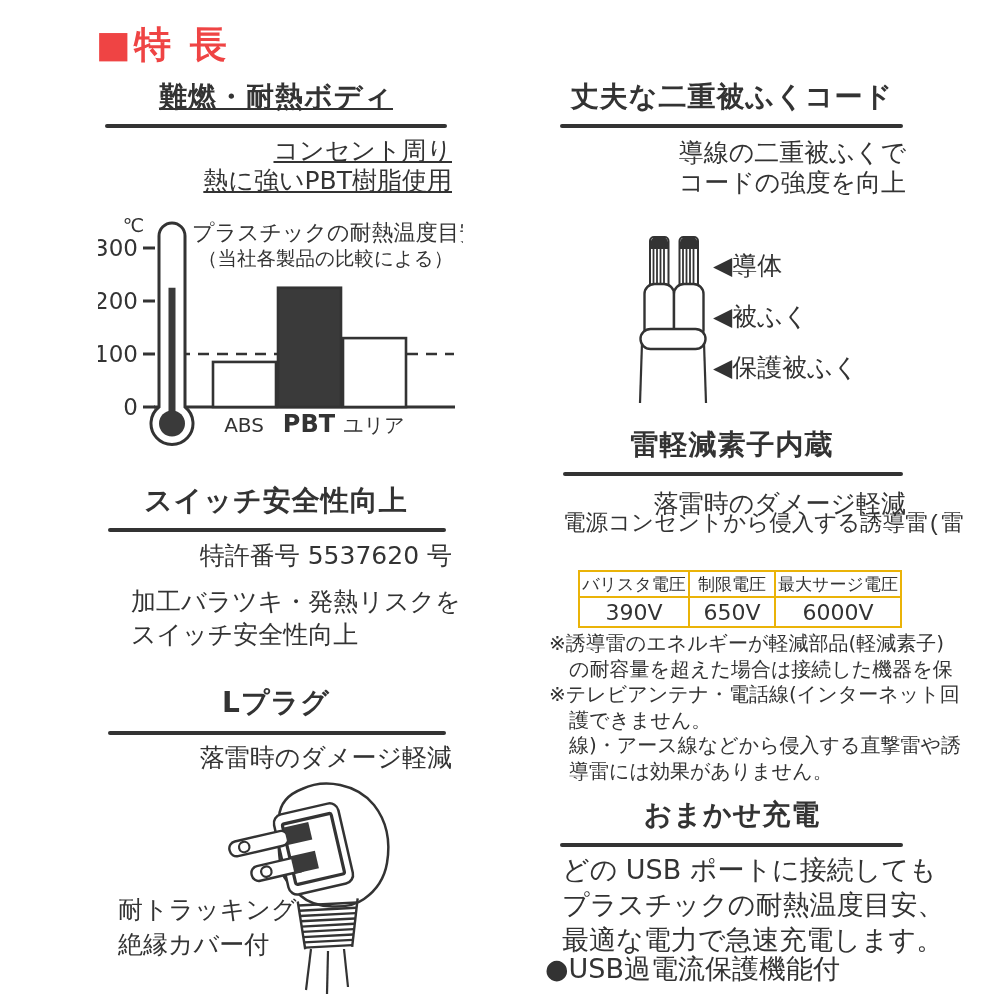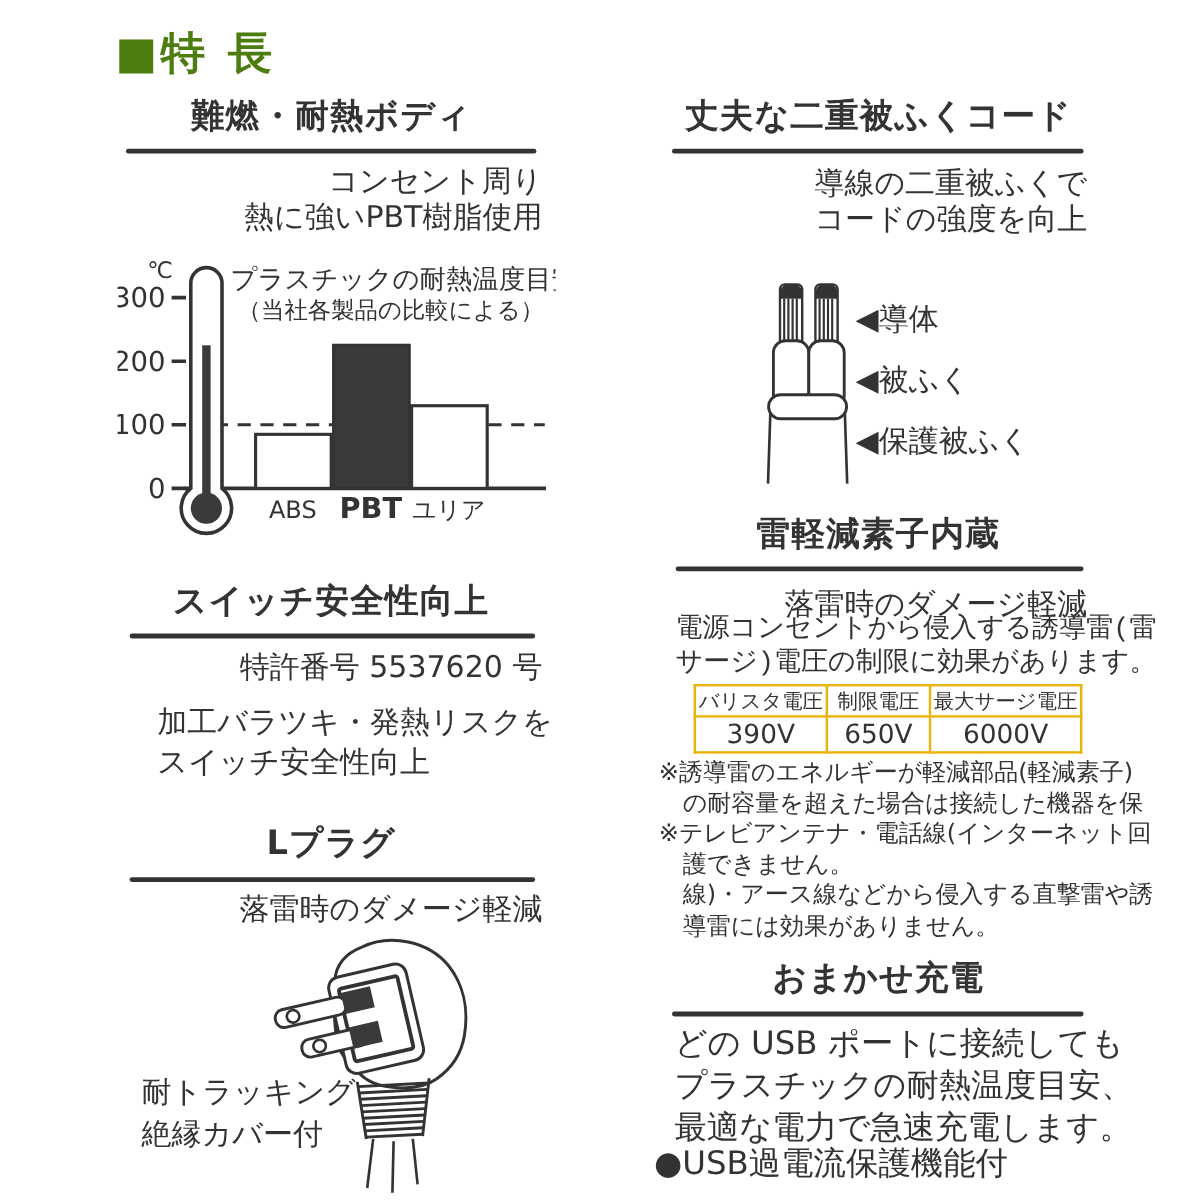--- a/index.html
+++ b/index.html
@@ -6,41 +6,41 @@
   body{
     width:1000px;height:1000px;position:relative;overflow:hidden;
     font-family:"DejaVu Sans","Liberation Sans",sans-serif;
     color:#333333;
   }
   .abs{position:absolute;}
   .sec-head{font-weight:700;font-size:28px;text-align:center;letter-spacing:1px;color:#333;}
   .rule{background:#333333;height:4px;border-radius:2px;}
   .ctext{text-align:right;}
   .body-l{font-size:25px;line-height:30px;}
-  .page-title{font-weight:700;font-size:37px;letter-spacing:3px;color:#4d7c0f;}
+  .page-title{font-weight:700;font-size:37px;letter-spacing:3px;color:#ef4444;}
   .desc{font-size:22.5px;line-height:28px;font-family:Liberation Mono, monospace;}
   .note-line{font-size:20px;line-height:25.5px;}
   .note-indent{padding-left:20px;}
   .usb-line{font-size:27px;line-height:35px;}
   table.spec{border-collapse:collapse;}
   table.spec td,table.spec th{
     border:2px solid #eab308;text-align:center;vertical-align:middle;
     font-weight:400;padding:0;color:#333;
   }
   table.spec th{font-size:17px;height:24px;}
   table.spec td{font-size:22px;height:28px;}
   .arrow-label{font-size:25px;font-weight:500;white-space:nowrap;}
   svg{display:block;}
 </style>
 </head>
 <body>
 
 <div class="abs page-title" style="left:96px;top:20px;">■特 長</div>
 
-<div class="abs" style="left:100px;top:78px;width:352px;">
+<div class="abs" style="left:100px;top:78px;width:352px;text-decoration:underline;">
   <div class="sec-head">難燃・耐熱ボディ</div>
   <div class="rule" style="margin:8px 0 0 5px;width:342px;"></div>
   <div class="ctext body-l" style="margin-top:8px;">コンセント周り</div>
   <div class="ctext body-l">熱に強いPBT樹脂使用</div>
 </div>
 
 <svg id="heat-chart" class="abs" style="left:98px;top:210px;" width="365" height="242" viewBox="0 0 365 242">
     <line x1="56" y1="197" x2="357" y2="197" stroke="#333333" stroke-width="3"></line>
     <line x1="62" y1="144" x2="356" y2="144" stroke="#333333" stroke-width="2.6" stroke-dasharray="11 8"></line>
     <line x1="45" y1="197" x2="57" y2="197" stroke="#333333" stroke-width="3"></line>
@@ -165,21 +165,20 @@
 <div class="abs arrow-label" style="left:713px;top:300px;">◀被ふく</div>
 <div class="abs arrow-label" style="left:713px;top:351px;">◀保護被ふく</div>
 
 <div class="abs" style="left:558px;top:426px;width:348px;">
   <div class="sec-head">雷軽減素子内蔵</div>
   <div class="rule" style="margin:8px 0 0 5px;width:340px;"></div>
   <div class="ctext body-l" style="margin-top:13px;">落雷時のダメージ軽減</div>
 </div>
 <div class="abs desc" style="left:563px;top:510px;width:412px;">
   <div>電源コンセントから侵入する誘導雷(雷</div>
-  <div>サージ)電圧の制限に効果があります。</div>
 </div>
 
 <table class="spec abs" style="left:578px;top:570px;">
   <tbody>
       <tr>
     <th style="width:108px;">バリスタ電圧</th>
     <th style="width:84px;">制限電圧</th>
     <th style="width:124px;">最大サージ電圧</th>
   </tr>
   <tr>

